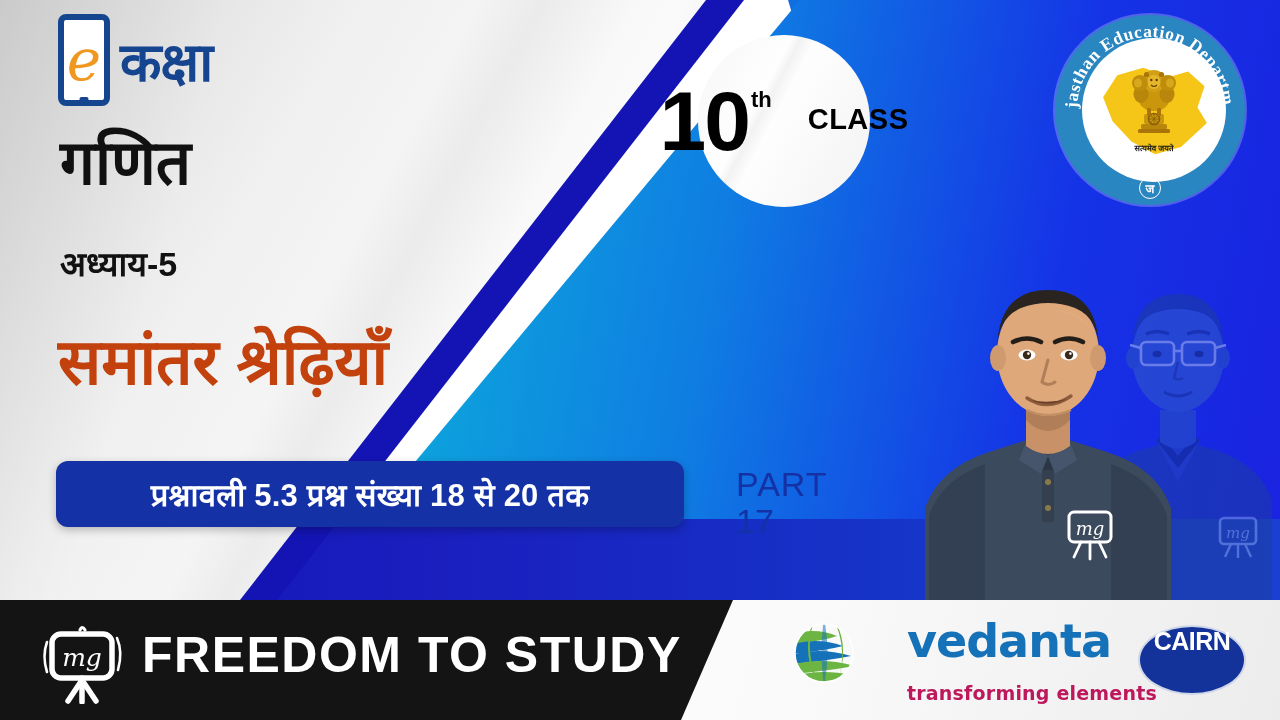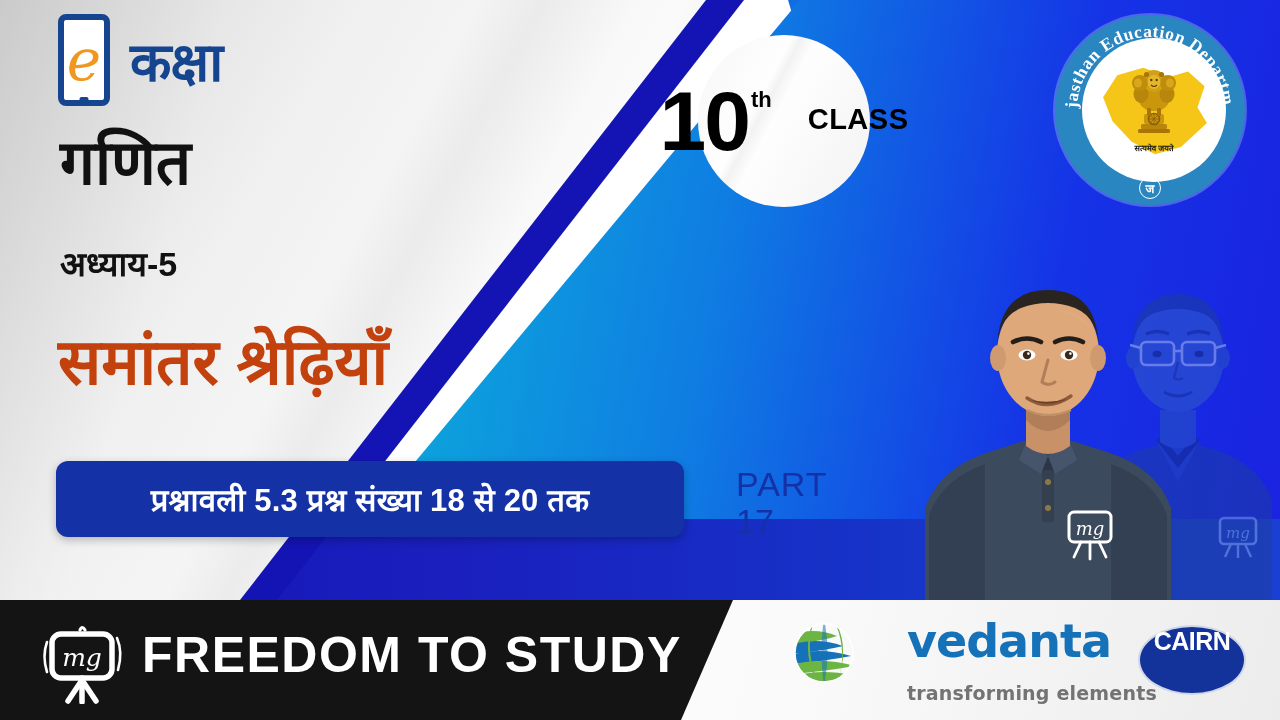--- a/index.html
+++ b/index.html
@@ -77,40 +77,40 @@
     content:""; position:absolute; top:-4px; left:50%; transform:translateX(-50%);
     width:22px; height:3px; background:#16458f; border-radius:2px;
   }
   .phone::after{
     content:""; position:absolute; bottom:-4px; left:50%; transform:translateX(-50%);
     width:9px; height:7px; background:#16458f; border-radius:2px;
   }
   .phone-e{ font-family:"DejaVu Serif", serif; font-style:italic; font-size:58px; color:#f0971f; line-height:0.8; font-weight:400; }
   .kaksha{
     font-family:"Liberation Sans", sans-serif; font-size:54px; font-weight:bold;
-    color:#16458f; margin-left:20px; letter-spacing:-1px;
+    color:#16458f; margin-left:10px; letter-spacing:-1px;
   }
 
   
   .subject{
     position:absolute; left:60px; top:118px;
     font-size:62px; font-weight:bold; color:#111; letter-spacing:0px;
   }
   .chapter{
     position:absolute; left:60px; top:220px;
     font-size:34px; font-weight:bold; color:#111;margin-top:20px;
   }
   .topic{
     position:absolute; left:58px; top:316px;
     font-size:64px; font-weight:bold; color:#c2410c; white-space:nowrap;
   }
 
   
   .banner{
-    position:absolute; left:56px; top:461px; width:628px; height:76px;
+    position:absolute; left:56px; top:461px; width:628px; height:66px;
     background:#1432a6; border-radius:12px;
     display:flex; align-items:center; justify-content:center;
     box-shadow:0 3px 8px rgba(0,0,0,0.25);
   }
   .banner-text{
     color:#fff; font-size:31px; font-weight:bold; white-space:nowrap; letter-spacing:0.2px;
   }
 
   
   .part-block{
@@ -174,21 +174,21 @@
     font-family:"Liberation Sans", sans-serif;
   }
   .vedanta-wrap{ position:absolute; left:793px; top:618px; display:flex; align-items:flex-start;gap:42px; }
   .vedanta-mark{ width:62px; height:62px; margin-top:4px; }
   .vedanta-text-wrap{ margin-left:10px; }
   .vedanta-name{
     font-size:46px; font-weight:bold; color:#1572b8; letter-spacing:-1px; line-height:1;
     font-family:"DejaVu Sans", sans-serif;
   }
   .vedanta-tag{
-    font-size:19px; font-weight:bold; color:#737373; text-align:right; margin-top:18px; letter-spacing:0.2px;
+    font-size:19px; font-weight:bold; color:#be185d; text-align:right; margin-top:18px; letter-spacing:0.2px;
     font-family:"DejaVu Sans", sans-serif;
   }
   .cairn{
     position:absolute; left:1138px; top:625px; width:108px; height:70px; border-radius:50%;
     background:#13339a; border:2px solid #cfd6e8;
     display:flex; align-items:flex-start; justify-content:center;
   }
   .cairn-text{
     color:#fff; font-size:25px; font-weight:bold; letter-spacing:-0.5px;
     font-family:"Liberation Sans", sans-serif;

